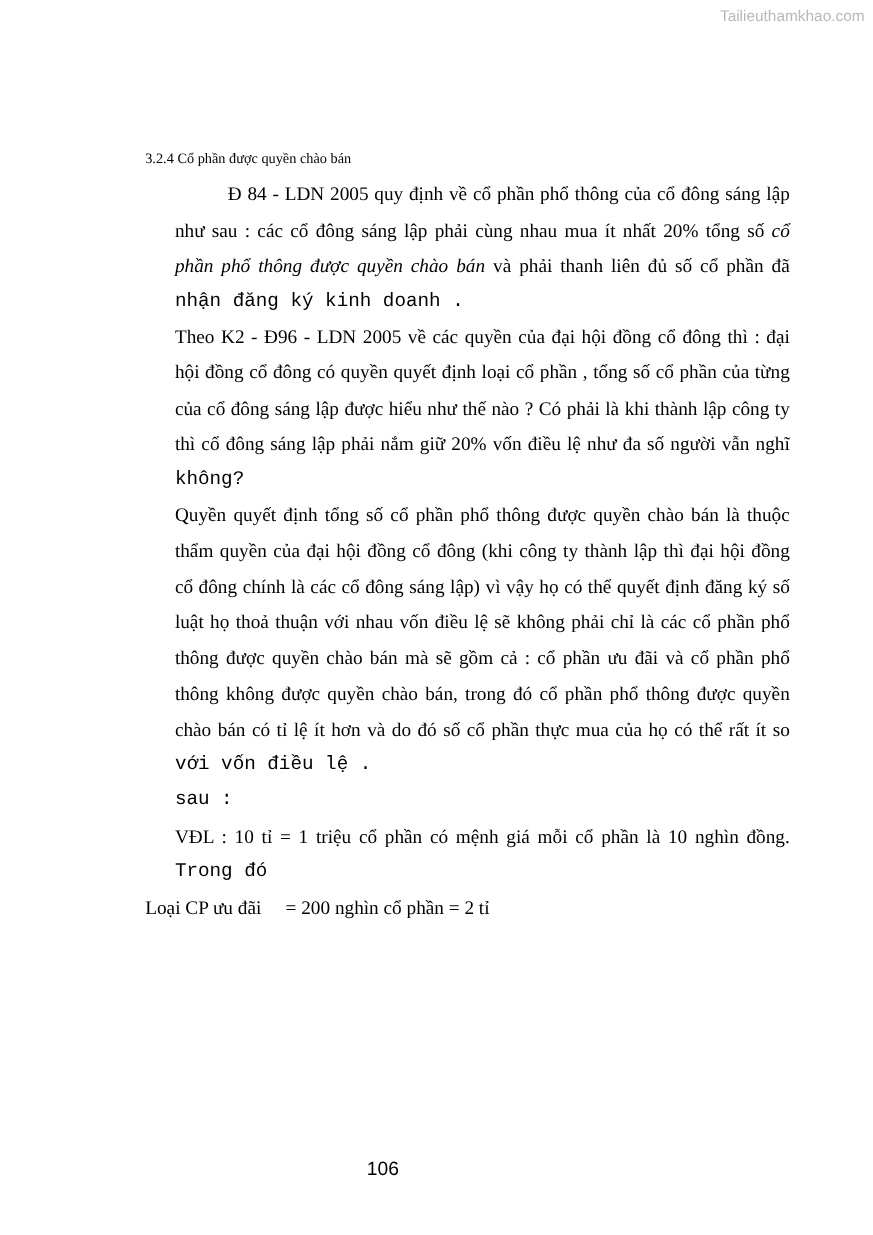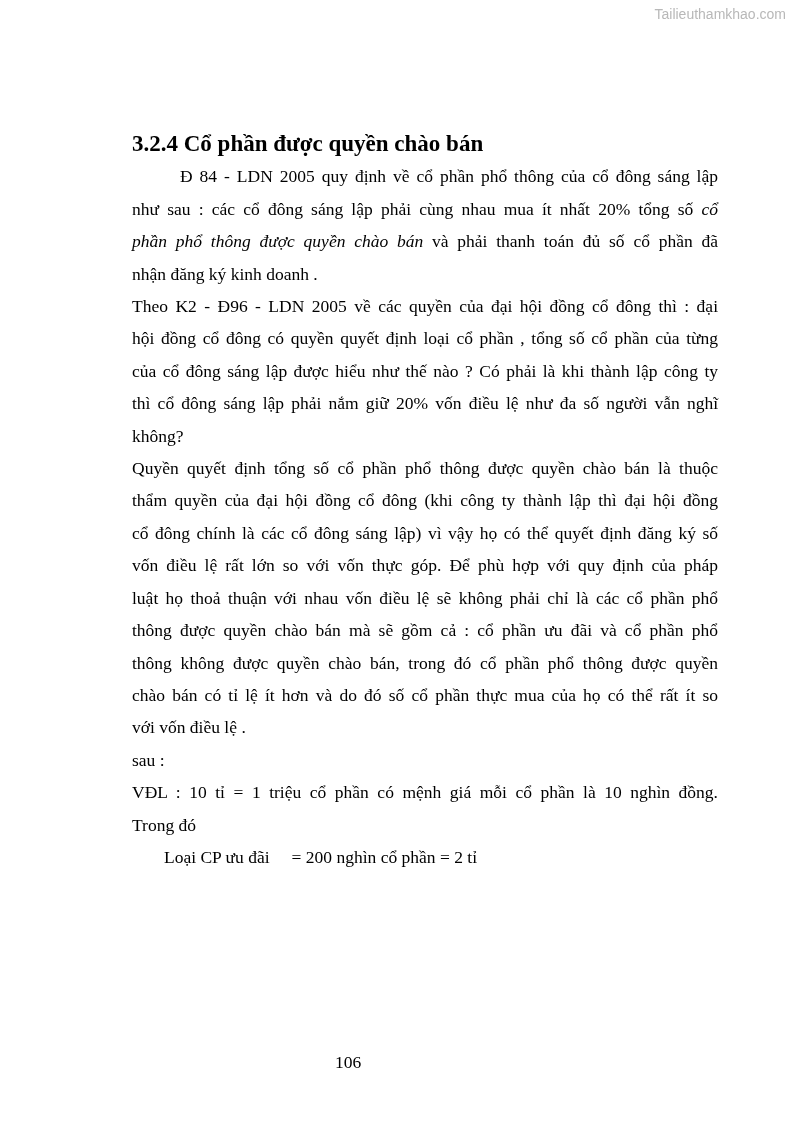--- a/index.html
+++ b/index.html
@@ -26,91 +26,91 @@
     }
     .content {
       position: absolute;
       left: 132px;
       top: 128px;
       width: 586px;
       font-size: 17.5px;
       line-height: 32.4px;
     }
     .heading {
-      font-weight: bold;
-      font-size: 23px;
+      font-weight: normal;
+      font-size: 13px;
       margin: 0;
       line-height: 32.4px;
     }
     .p {
       margin: 0;
       text-align: justify;
     }
     .line {
       display: block;
       text-align: justify;
       text-align-last: justify;
       white-space: nowrap;
+      margin-left: 27px;
     }
     .line.last {
       text-align-last: left;
+      font-family: Liberation Mono, monospace;
     }
     .line-left {
       display: block;
       white-space: pre;
-      margin-left: 32px;
     }
     em { font-style: italic; }
     strong { font-weight: bold; }
     .page-number {
       position: absolute;
       top: 1052px;
       left: 0;
       width: 696px;
       text-align: center;
       font-size: 17.5px;
-      font-family: Liberation Serif, serif;
+      font-family: Liberation Sans, sans-serif;
     }
     .tab {
       display: inline-block;
       width: 22px;
     }
   </style>
 </head>
 <body>
 
 <div class="watermark">Tailieuthamkhao.com</div>
 
 <div class="content">
 
   <div class="heading">3.2.4  Cổ phần được quyền chào bán</div>
 
   <div class="p">
     <span class="line" style="padding-left:48px;">Đ 84 - LDN 2005 quy định về cổ phần phổ thông của cổ đông sáng lập</span>
     <span class="line"><span>như sau :  các cổ đông sáng lập phải cùng nhau mua ít nhất 20% tổng số </span><em>cổ</em></span>
-    <span class="line"><em>phần phổ thông được quyền chào bán</em><span> và phải thanh toán đủ số cổ phần đã</span></span>
+    <span class="line"><em>phần phổ thông được quyền chào bán</em><span> và phải thanh liên đủ số cổ phần đã</span></span>
     <span class="line last">nhận đăng ký kinh doanh .</span>
   </div>
 
   <div class="p">
     <span class="line">Theo K2 - Đ96 - LDN 2005 về các quyền của đại hội đồng cổ đông thì : đại</span>
     <span class="line">hội đồng cổ đông có quyền quyết định loại cổ phần , tổng số cổ phần của từng</span>
   </div>
 
   <div class="p">
     <span class="line">của cổ đông sáng lập được hiểu như thế nào ? Có phải là khi thành lập công ty</span>
     <span class="line">thì cổ đông sáng lập phải nắm giữ 20% vốn điều lệ như đa số  người vẫn nghĩ</span>
     <span class="line last">không?</span>
   </div>
 
   <div class="p">
     <span class="line">Quyền quyết định tổng số cổ phần phổ thông được quyền chào bán là thuộc</span>
     <span class="line">thẩm quyền của đại hội đồng cổ đông (khi công ty thành lập thì đại hội đồng</span>
     <span class="line">cổ đông chính là các cổ đông sáng lập) vì vậy họ có thể quyết định đăng ký số</span>
-    <span class="line">vốn điều lệ rất lớn so với vốn thực góp. Để phù hợp với quy định của pháp</span>
     <span class="line">luật họ thoả thuận với nhau vốn điều lệ sẽ không phải chỉ là các cổ phần phổ</span>
     <span class="line">thông được quyền chào bán mà sẽ gồm cả : cổ phần ưu đãi và cổ phần phổ</span>
     <span class="line">thông không được quyền chào bán, trong đó cổ phần phổ thông được quyền</span>
     <span class="line">chào bán có tỉ lệ ít hơn và do đó số cổ phần thực mua  của họ có thể rất ít so</span>
     <span class="line last">với vốn điều lệ .</span>
   </div>
 
   <div class="p">
     <span class="line last">sau :</span>
   </div>

